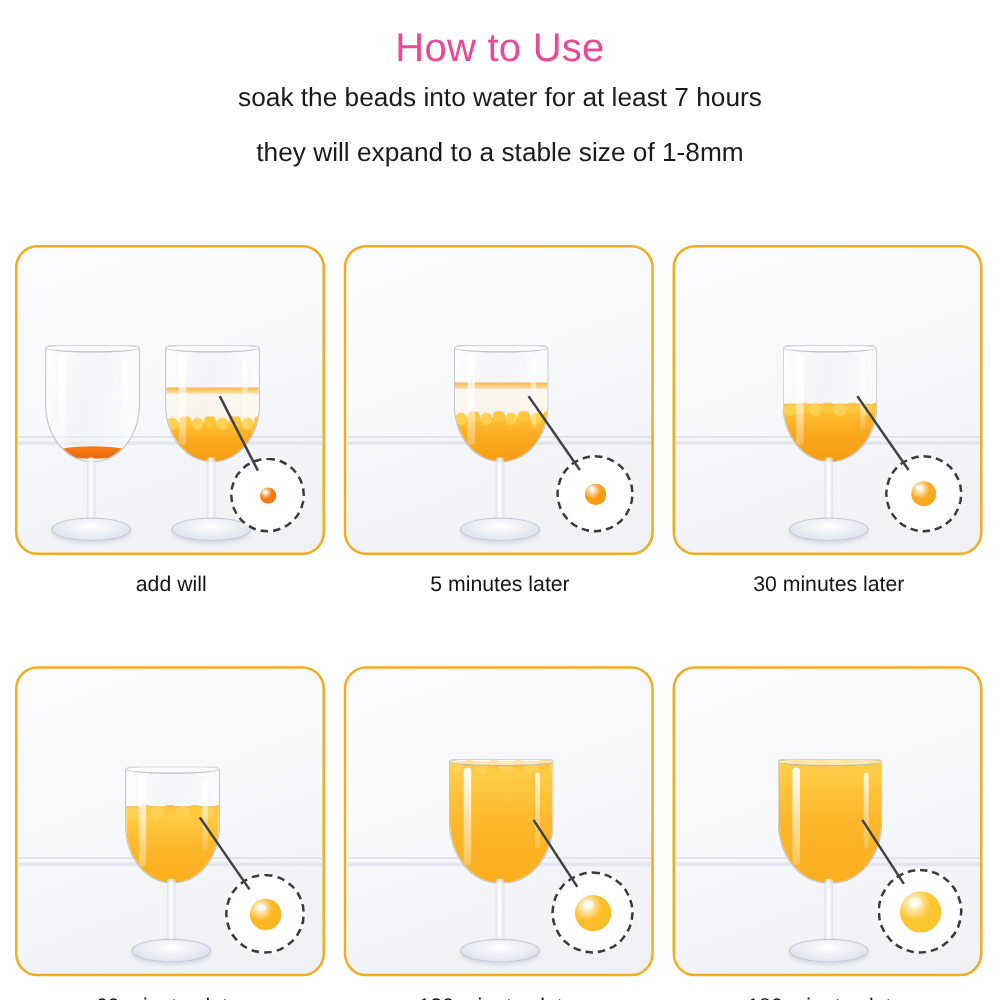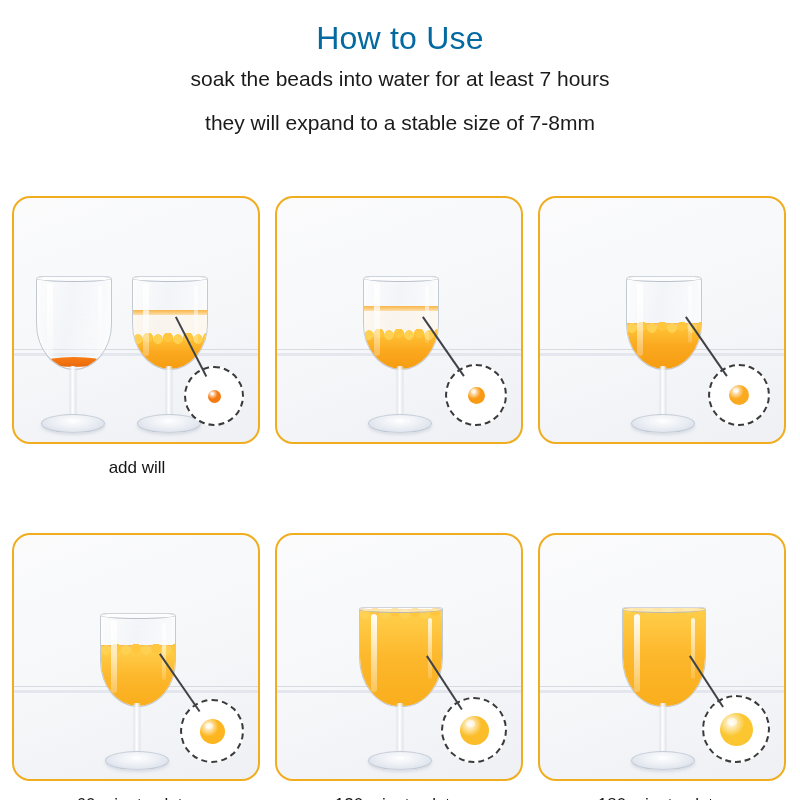--- a/index.html
+++ b/index.html
@@ -14,21 +14,21 @@
   .header{
     width:100%;
     text-align:center;
     padding-top:18px;
   }
   .title{
     font-size:32px;
     font-weight:400;
     letter-spacing:.2px;
     line-height:40px;
-    color:#0369a1;
+    color:#ec4899;
     margin:0;
   }
   .sub1{
     font-size:21px;
     font-weight:400;
     line-height:30px;
     margin:6px 0 0 0;
     color:#1a1a1a;
   }
   .sub2{
@@ -178,21 +178,21 @@
     background:#3f4247;
     transform-origin:0 50%;
   }
 </style>
 </head>
 <body>
 
 <div class="header">
   <h1 class="title">How to Use</h1>
   <p class="sub1">soak the beads into water for at least 7 hours</p>
-  <p class="sub2">they will expand to a stable size of 7-8mm</p>
+  <p class="sub2">they will expand to a stable size of 1-8mm</p>
 </div>
 
 <div class="grid">
   <div class="row row1">
     <div class="cell">
       <div class="panel">
           <div class="tablegap"></div>
           <div class="tablegap2"></div>
           <div class="glass" style="left: 22px; width: 74px; bottom: 10px; height: 156px;">
             <div class="bowl" style="height: 92px;">
@@ -241,20 +241,21 @@
               <div class="rim"></div>
             </div>
             <div class="stem" style="top: 90px;"></div>
             <div class="foot" style="top: 138px;"></div>
           </div>
           <div class="mag" style="width: 58px; height: 58px; right: 14px; bottom: 16px;">
             <div class="bead" style="width: 17px; height: 17px; background: radial-gradient(circle at 34% 30%, rgb(255, 255, 255) 0%, rgb(249, 154, 20) 42%, rgb(249, 154, 20) 72%, rgba(0, 0, 0, 0.1) 100%), rgb(249, 154, 20);"></div>
           </div>
           <div class="leader" style="left: 146px; top: 118px; width: 72.4698px; transform: rotate(55.2348deg);"></div>
         </div>
+      <div class="caption">5 minutes later</div>
     </div>
     <div class="cell">
       <div class="panel">
           <div class="tablegap"></div>
           <div class="tablegap2"></div>
           <div class="glass" style="left: 86px; width: 74px; bottom: 10px; height: 156px;">
             <div class="bowl" style="height: 92px;">
               <div class="liquid" style="height: 48%;"></div>
               <div class="waterline" style="bottom: calc(48% - 3px);"></div>
               <div class="beadmass" style="height: 46%;">
@@ -265,20 +266,21 @@
               <div class="rim"></div>
             </div>
             <div class="stem" style="top: 90px;"></div>
             <div class="foot" style="top: 138px;"></div>
           </div>
           <div class="mag" style="width: 58px; height: 58px; right: 14px; bottom: 16px;">
             <div class="bead" style="width: 20px; height: 20px; background: radial-gradient(circle at 34% 30%, rgb(255, 255, 255) 0%, rgb(251, 169, 31) 42%, rgb(251, 169, 31) 72%, rgba(0, 0, 0, 0.1) 100%), rgb(251, 169, 31);"></div>
           </div>
           <div class="leader" style="left: 146px; top: 118px; width: 72.4698px; transform: rotate(55.2348deg);"></div>
         </div>
+      <div class="caption">30 minutes later</div>
     </div>
   </div>
   <div class="row row2">
     <div class="cell">
       <div class="panel">
           <div class="tablegap"></div>
           <div class="tablegap2"></div>
           <div class="glass" style="left: 86px; width: 74px; bottom: 10px; height: 156px;">
             <div class="bowl" style="height: 92px;">
               <div class="liquid" style="height: 64%;"></div>

